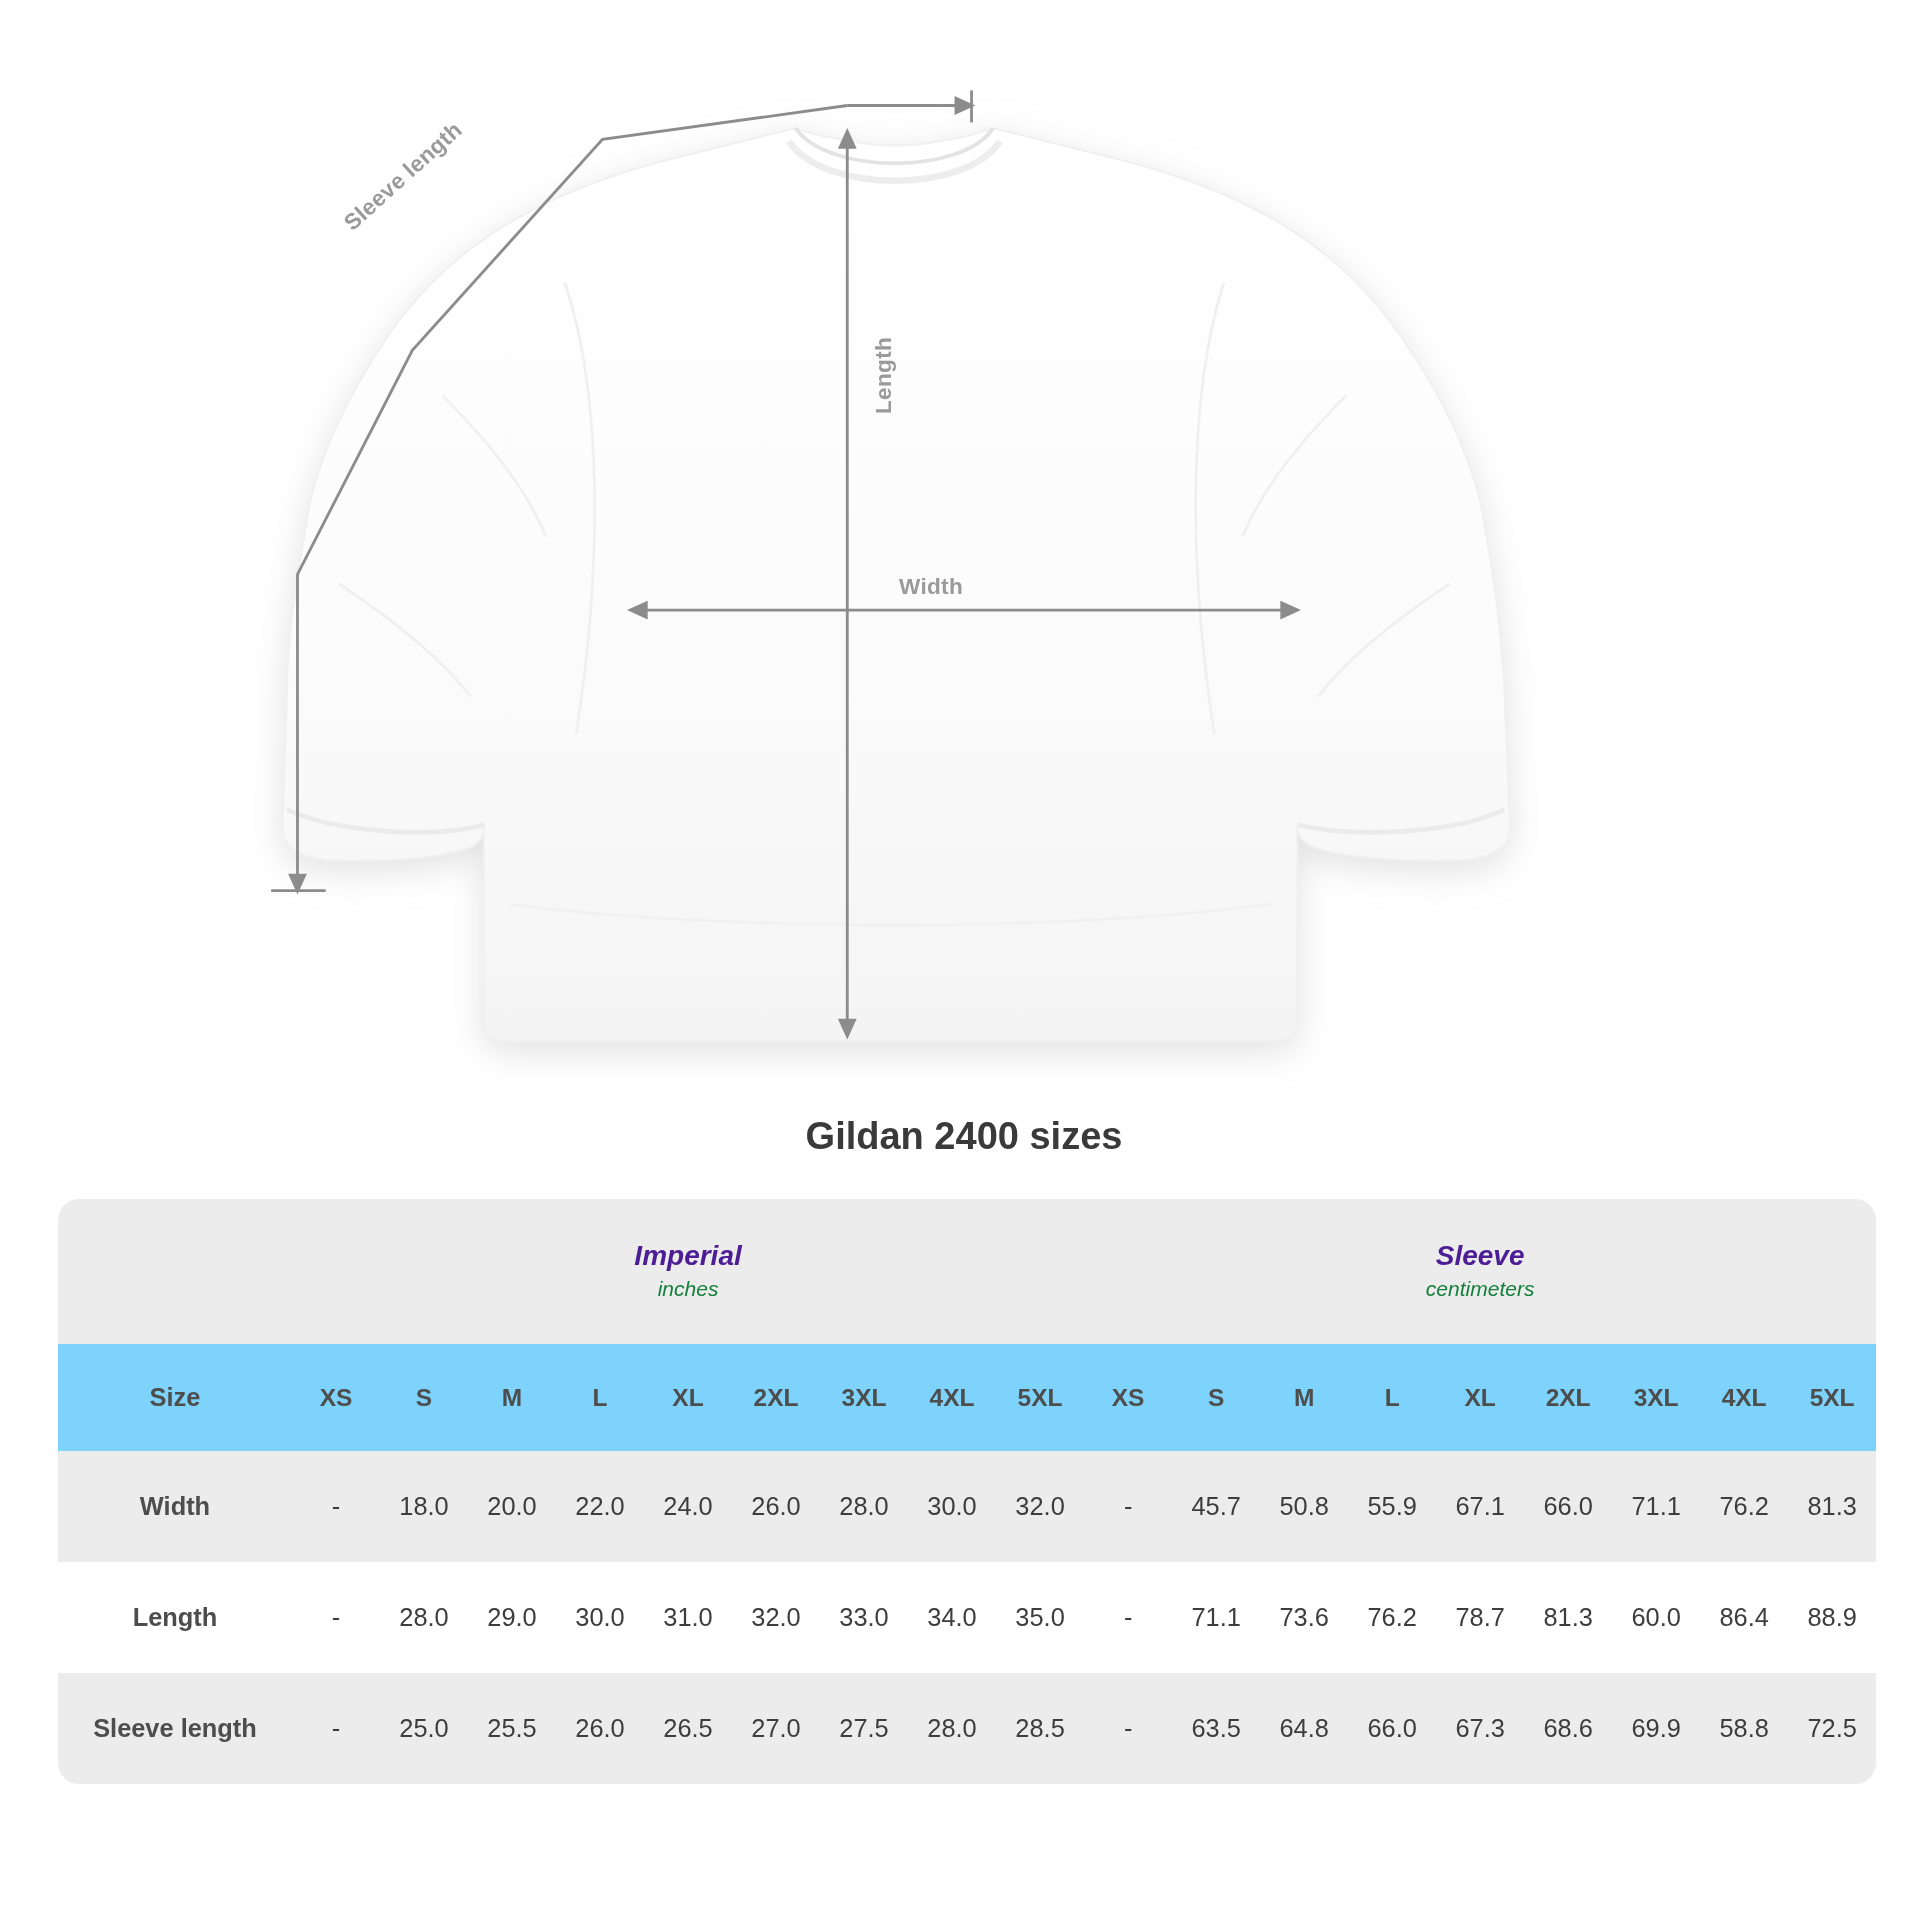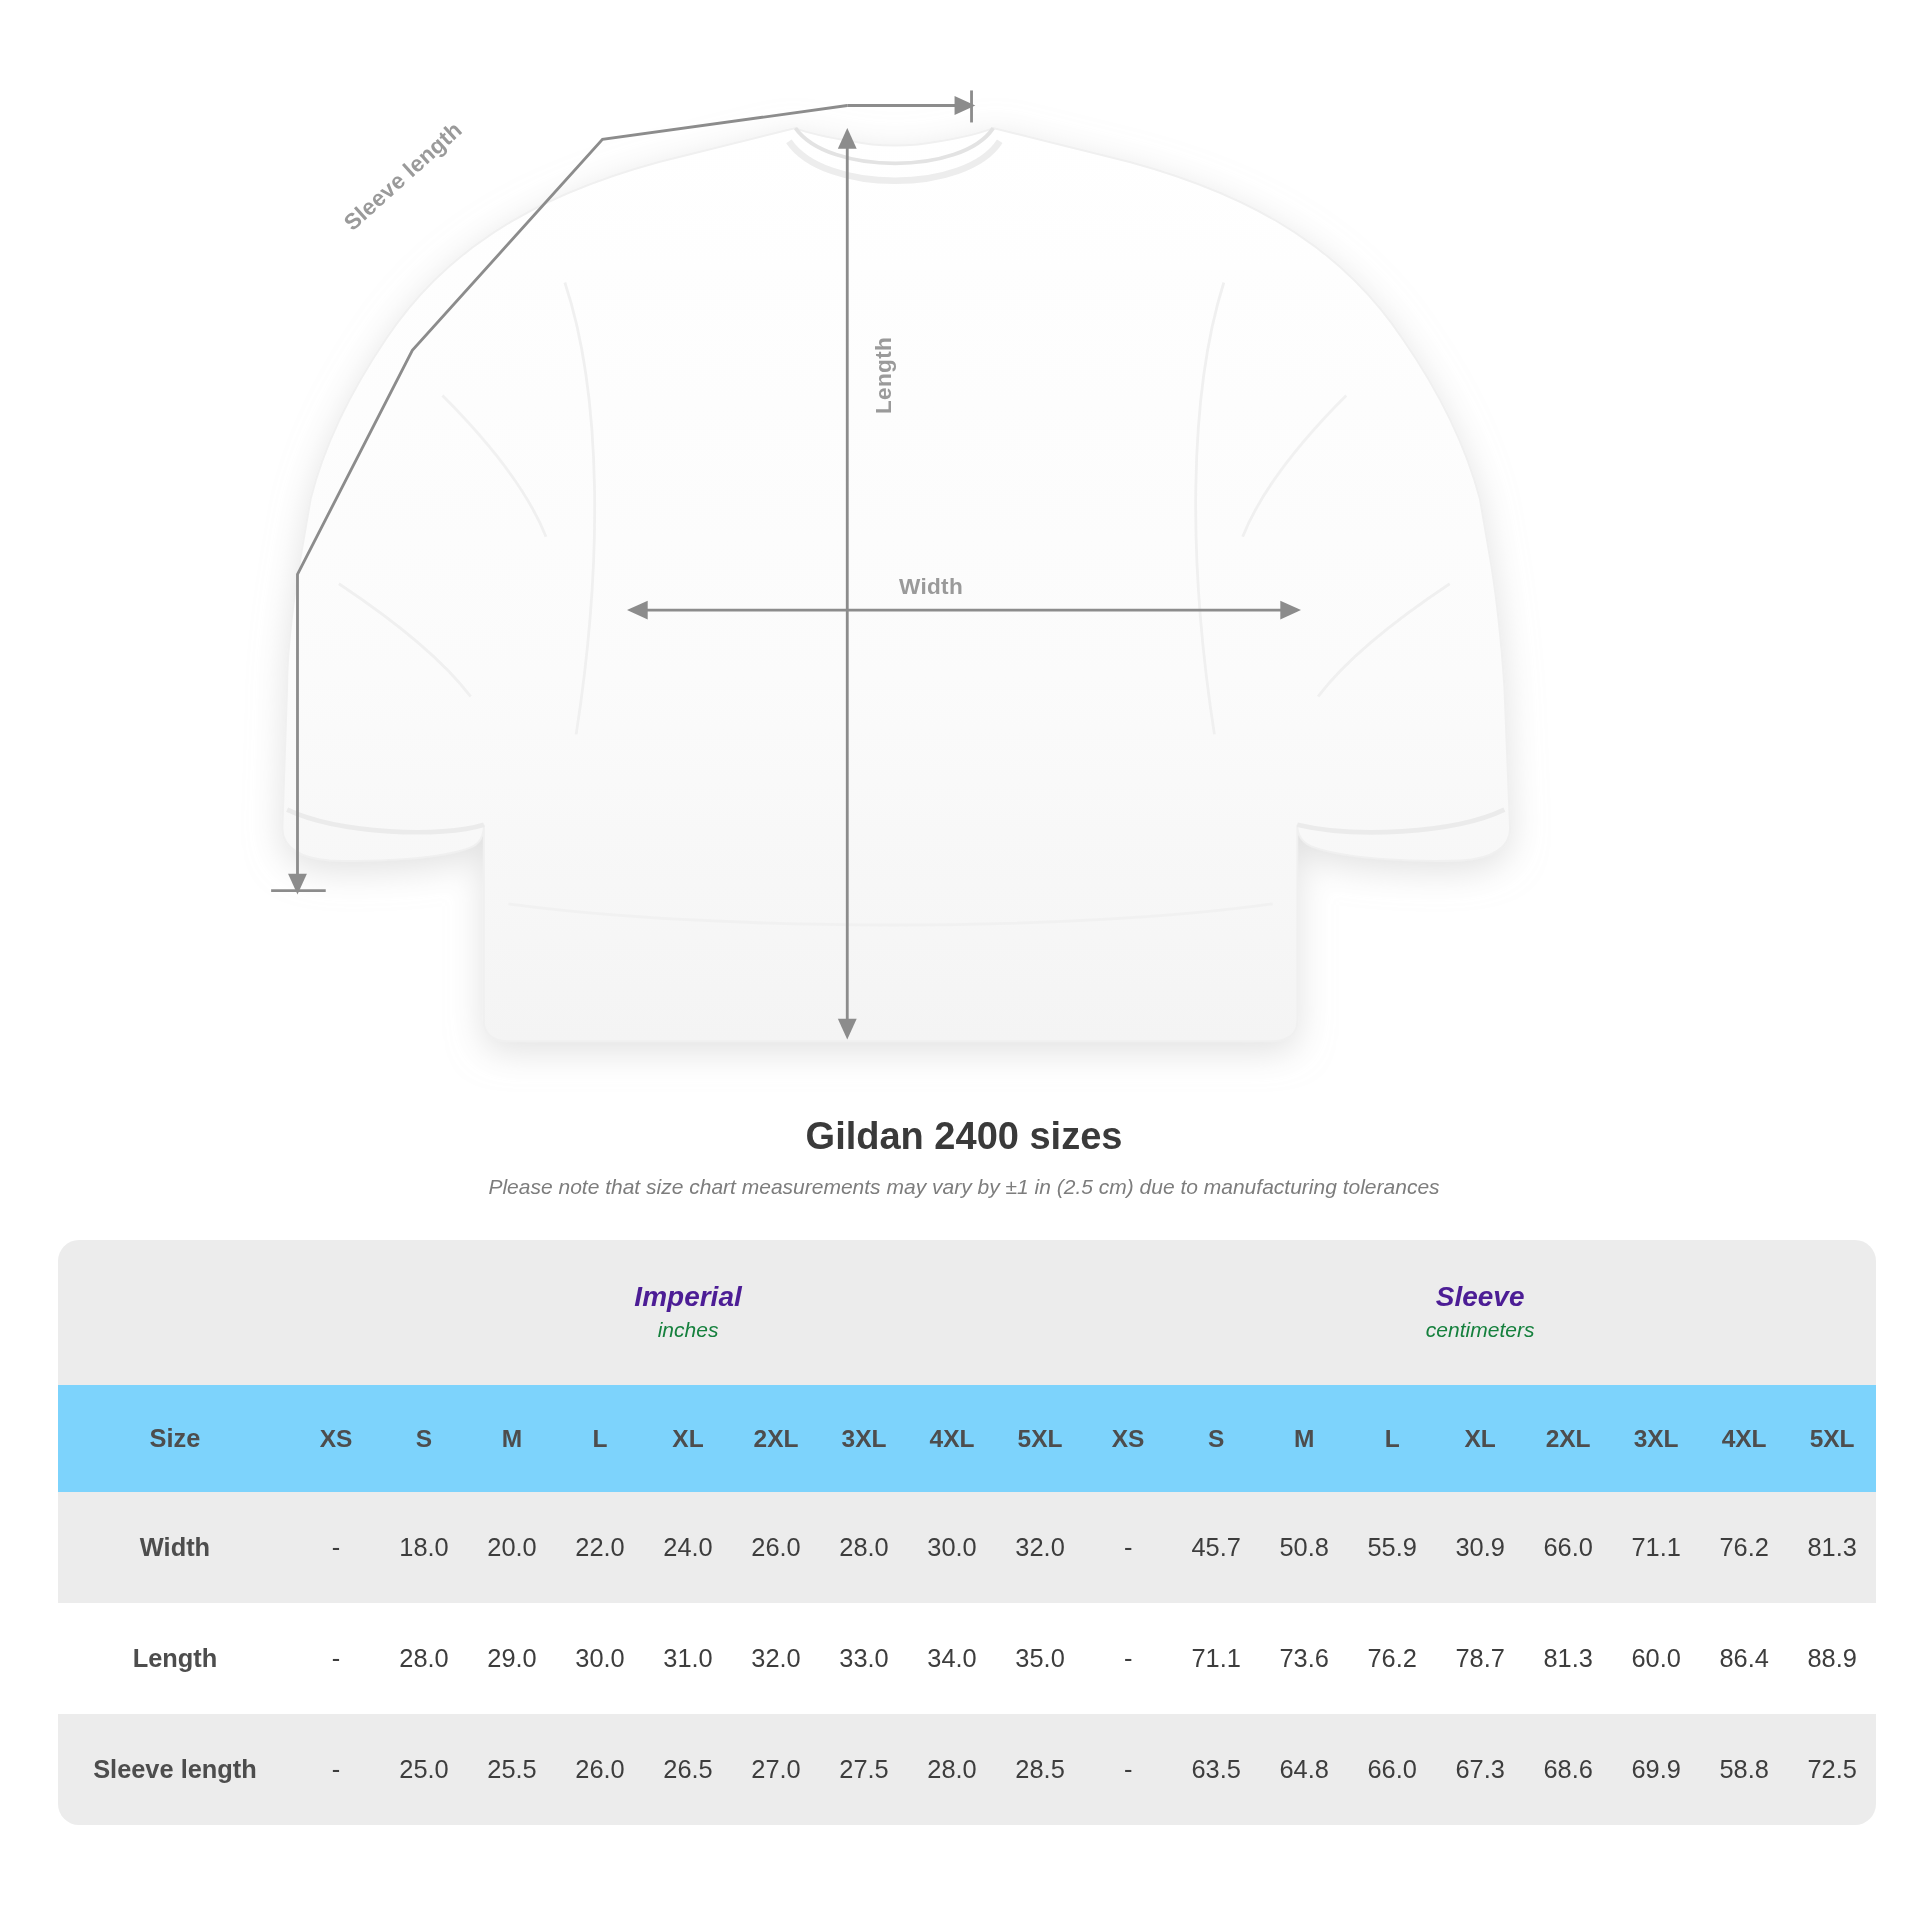--- a/index.html
+++ b/index.html
@@ -239,21 +239,20 @@
       </g>
     </svg>
 
     <div class="dim-label label-sleeve">Sleeve length</div>
     <div class="dim-label label-length">Length</div>
     <div class="dim-label label-width">Width</div>
   </div>
 
   <div class="title-block">
     <h1 class="chart-title">Gildan 2400 sizes</h1>
-    <p class="chart-note">Please note that size chart measurements may vary by ±1 in (2.5 cm) due to manufacturing tolerances</p>
   </div>
 
   <div class="table-wrap">
     <table class="size-table">
       <colgroup>
         <col class="lbl">
         <col class="cell">
           <col class="cell">
           <col class="cell">
           <col class="cell">
@@ -316,21 +315,21 @@
         <td>22.0</td>
         <td>24.0</td>
         <td>26.0</td>
         <td>28.0</td>
         <td>30.0</td>
         <td>32.0</td>
         <td>-</td>
         <td>45.7</td>
         <td>50.8</td>
         <td>55.9</td>
-        <td>30.9</td>
+        <td>67.1</td>
         <td>66.0</td>
         <td>71.1</td>
         <td>76.2</td>
         <td>81.3</td>
       </tr>
 
       <tr class="data-row plain">
         <td class="rowhead">Length</td>
         <td>-</td>
         <td>28.0</td>

